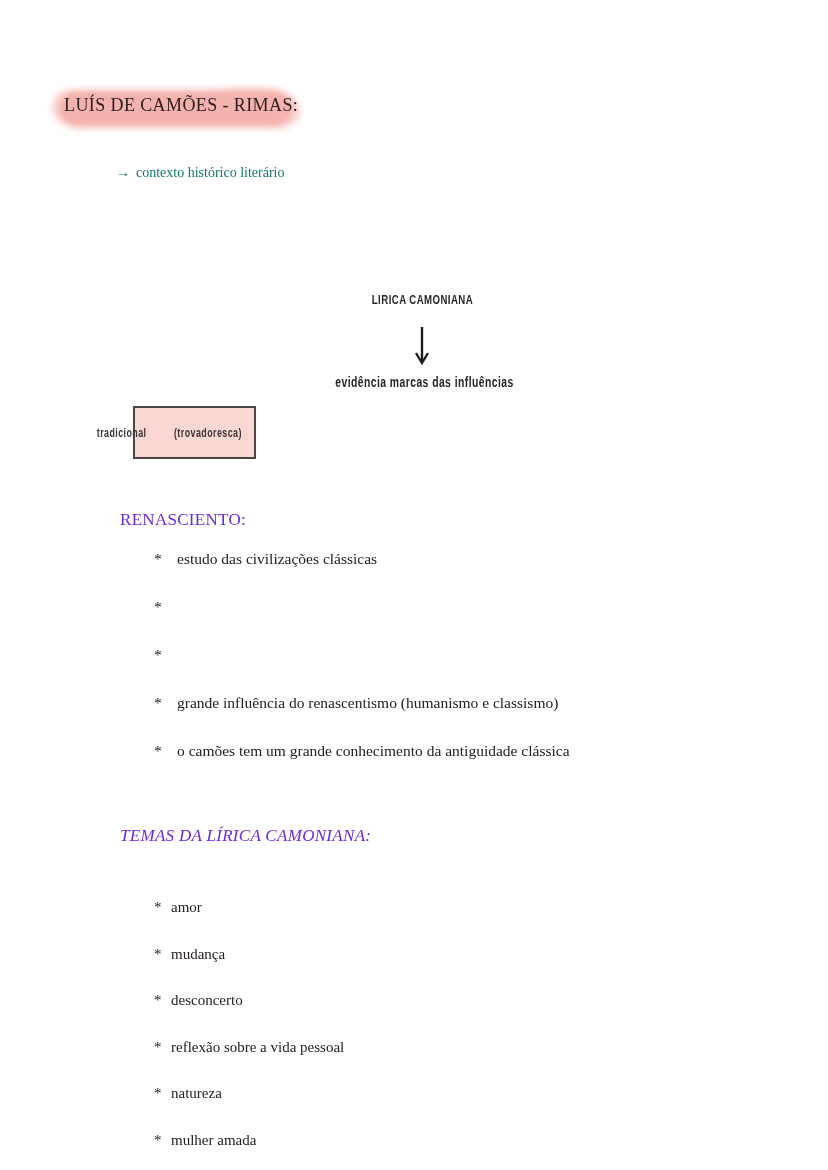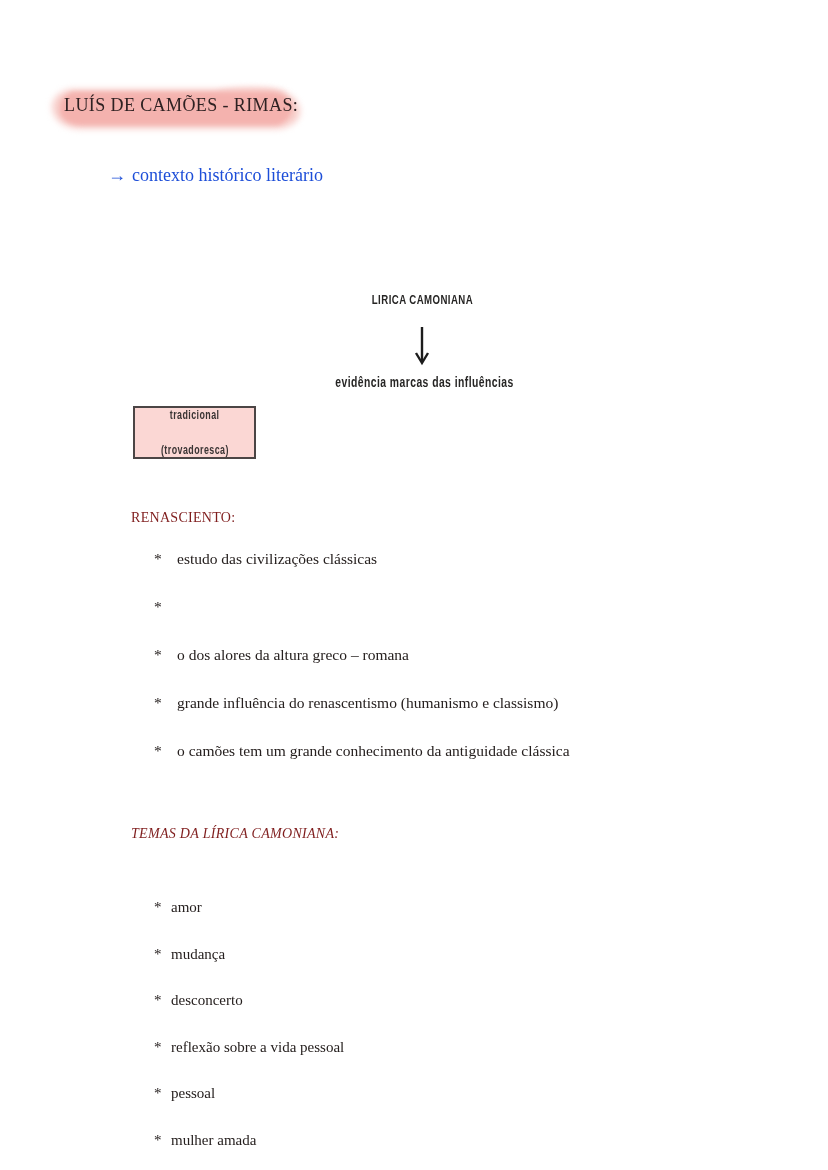--- a/index.html
+++ b/index.html
@@ -35,22 +35,22 @@
     filter: blur(3px);
   }
   .page-title {
     position: absolute; left: 64px; top: 95px;
     font-size: 18px; letter-spacing: 0.4px;
     color: #2e2122; z-index: 2; white-space: nowrap; text-align: center;
   }
 
   
   .subtitle {
-    position: absolute; left: 108px; top: 165px;
-    font-size: 18px; white-space: nowrap; color: #1d4ed8;
+    position: absolute; left: 116px; top: 165px;
+    font-size: 14px; white-space: nowrap; color: #0f766e;
   }
   .subtitle .arrow { margin-right: 6px; }
 
   
   .center-row { position: absolute; left: 0; right: 0; text-align: center; padding-left: 16px; }
   .condensed {
     display: inline-block;
     font-family: "Liberation Sans", sans-serif;
     transform: scaleX(0.74);
     transform-origin: center;
@@ -64,32 +64,32 @@
   .evidencia-row { top: 373px; padding-left: 20px; text-decoration: underline; }
   .evidencia-row .condensed { font-size: 14px; font-weight: bold; }
 
   .down-arrow-svg { display: inline-block; }
 
   .pink-box {
     position: absolute;
     background: #fbd7d4;
     border: 2px solid #4b4545;
     box-sizing: border-box;
-    display: flex; flex-direction: column;
-    align-items: center; justify-content: space-between;
+    display: flex; flex-direction: row;
+    align-items: center; justify-content: flex-end;
     gap: 7px;
   }
   .pink-box .condensed { font-size: 12px; font-weight: bold; color: #3a3434; }
   .box-left  { left: 133px; top: 406px; width: 123px; height: 53px; }
   .box-right { left: 570px; top: 406px; width: 120px; height: 53px; }
 
   
   .section-heading {
-    position: absolute; left: 131px;
-    font-size: 14px; letter-spacing: 0.3px; color: #7f1d1d;
+    position: absolute; left: 120px;
+    font-size: 17px; letter-spacing: 0.3px; color: #6d28d9;
     white-space: nowrap;
   }
   .heading-1 { top: 510px; }
   .heading-2 { top: 826px; font-style: italic; }
 
   .bullet-list { position: absolute; left: 154px; display: flex; flex-direction: column; }
   .list-1 { top: 549px; }
   .list-1 .list-item { font-size: 15.5px; line-height: 20px; margin-bottom: 28px; }
   .list-1 .bullet { width: 23px; }
   .list-2 { top: 897px; }
@@ -141,21 +141,20 @@
   <div class="bullet-list list-1">
     <div class="list-item">
       <span class="bullet">*</span>
       <span>estudo das civilizações clássicas</span>
     </div>
     <div class="list-item">
       <span class="bullet">*</span>
     </div>
     <div class="list-item">
       <span class="bullet">*</span>
-      <span>o dos alores da altura greco – romana</span>
     </div>
     <div class="list-item">
       <span class="bullet">*</span>
       <span>grande influência do renascentismo (humanismo e classismo)</span>
     </div>
     <div class="list-item">
       <span class="bullet">*</span>
       <span>o camões tem um grande conhecimento da antiguidade clássica</span>
     </div>
   </div>
@@ -174,21 +173,21 @@
     <div class="list-item">
       <span class="bullet">*</span>
       <span>desconcerto</span>
     </div>
     <div class="list-item">
       <span class="bullet">*</span>
       <span>reflexão sobre a vida pessoal</span>
     </div>
     <div class="list-item">
       <span class="bullet">*</span>
-      <span>pessoal</span>
+      <span>natureza</span>
     </div>
     <div class="list-item">
       <span class="bullet">*</span>
       <span>mulher amada</span>
     </div>
   </div>
 
 </div>
 
 </body></html>

